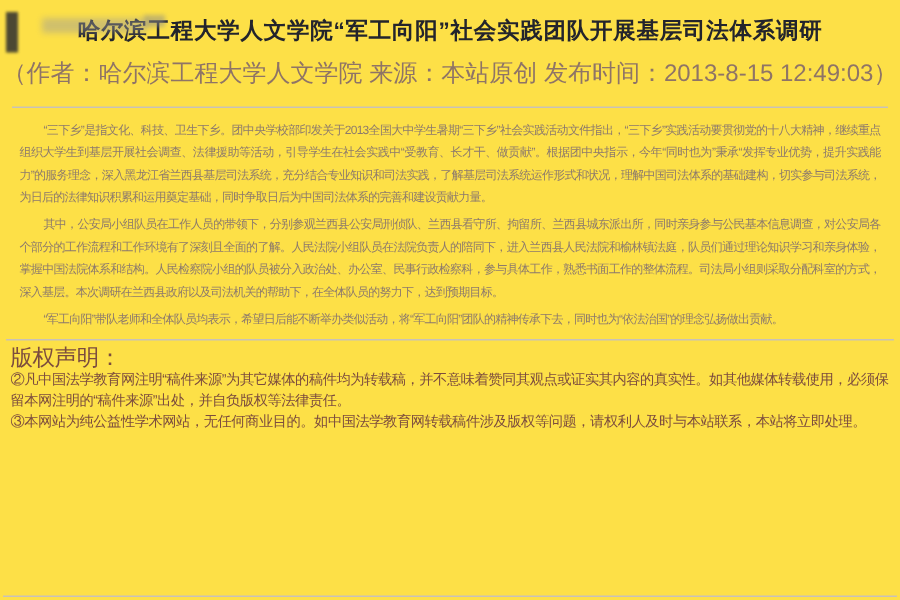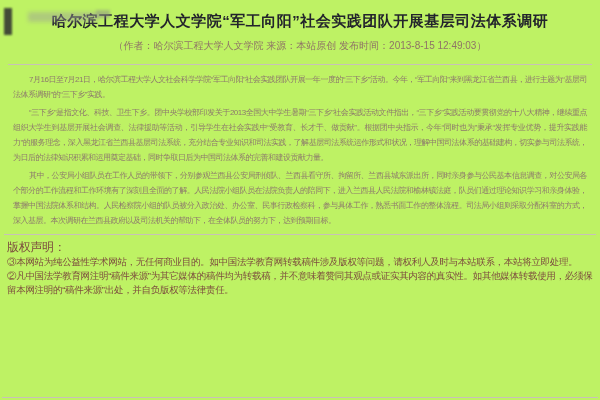--- a/index.html
+++ b/index.html
@@ -1,19 +1,19 @@
 <!DOCTYPE html>
 <html><head>
 <meta charset="utf-8">
 <style>
   html,body{margin:0;padding:0;background:#ffffff;}
   .page{
     position:relative;
     width:600px;height:400px;
-    background:#bef264;
+    background:#fde047;
     overflow:hidden;
     font-family:"Liberation Sans",sans-serif;
     box-sizing:border-box;
   }
   
   .artifact-strip{
     position:absolute;left:4px;top:8px;width:8px;height:27px;
     background:#2e2e30;filter:blur(1px);opacity:.85;
   }
   .artifact-smudge{
@@ -28,21 +28,21 @@
     margin:11px 28px 0 28px;
     text-align:center;
     font-size:15px;line-height:19px;
     font-weight:bold;
     color:#23242c;
     letter-spacing:.5px;
   }
   .byline{
     margin-top:9px;
     text-align:center;
-    font-size:10px;
+    font-size:16px;
     color:#8f7466;
     letter-spacing:0;
   }
   hr.rule{
     border:none;border-top:1px solid #c8c1b8;
     margin:11px 8px 7px 8px;height:0;
   }
   hr.rule.pre-copyright{margin:6px 4px 5px 4px;}
   hr.rule.bottom{position:absolute;left:0;right:0;bottom:2px;margin:0 2px;}
   .body{
@@ -54,47 +54,47 @@
     text-align:justify;
   }
   .body p{margin:0 0 3px 0;text-indent:2em;}
   .copyright{
     padding:0 7px;
     color:#7c4c3e;
     font-size:9.5px;
     letter-spacing:-0.3px;
     line-height:14px;
   }
-  .copyright .cp-heading{margin:0 0 1px 0;font-size:12px;}
+  .copyright .cp-heading{margin:0 0 1px 0;font-size:15px;}
   .copyright p{margin:0;}
 </style>
 </head>
 <body>
 
 <div class="page">
 
   <div class="artifact-strip"></div>
   <div class="artifact-smudge"></div>
   <div class="artifact-smudge2"></div>
 
   <h1 class="title">哈尔滨工程大学人文学院“军工向阳”社会实践团队开展基层司法体系调研</h1>
 
   <div class="byline">（作者：哈尔滨工程大学人文学院  来源：本站原创  发布时间：2013-8-15 12:49:03）</div>
 
   <hr class="rule">
 
   <div class="body">
-    <p>7月16日至7月21日，哈尔滨工程大学人文社会科学学院“军工向阳”社会实践团队开展一年一度的“三下乡”活动。今年，“军工向阳”来到黑龙江省兰西县，进行主题为“基层司法体系调研”的“三下乡”实践。</p>
     <p>“三下乡”是指文化、科技、卫生下乡。团中央学校部印发关于2013全国大中学生暑期“三下乡”社会实践活动文件指出，“三下乡”实践活动要贯彻党的十八大精神，继续重点组织大学生到基层开展社会调查、法律援助等活动，引导学生在社会实践中“受教育、长才干、做贡献”。根据团中央指示，今年“同时也为”秉承“发挥专业优势，提升实践能力”的服务理念，深入黑龙江省兰西县基层司法系统，充分结合专业知识和司法实践，了解基层司法系统运作形式和状况，理解中国司法体系的基础建构，切实参与司法系统，为日后的法律知识积累和运用奠定基础，同时争取日后为中国司法体系的完善和建设贡献力量。</p>
     <p>其中，公安局小组队员在工作人员的带领下，分别参观兰西县公安局刑侦队、兰西县看守所、拘留所、兰西县城东派出所，同时亲身参与公民基本信息调查，对公安局各个部分的工作流程和工作环境有了深刻且全面的了解。人民法院小组队员在法院负责人的陪同下，进入兰西县人民法院和榆林镇法庭，队员们通过理论知识学习和亲身体验，掌握中国法院体系和结构。人民检察院小组的队员被分入政治处、办公室、民事行政检察科，参与具体工作，熟悉书面工作的整体流程。司法局小组则采取分配科室的方式，深入基层。本次调研在兰西县政府以及司法机关的帮助下，在全体队员的努力下，达到预期目标。</p>
+    <p>“军工向阳”带队老师和全体队员均表示，希望日后能不断举办类似活动，将“军工向阳”团队的精神传承下去，同时也为“依法治国”的理念弘扬做出贡献。</p>
   </div>
 
   <hr class="rule pre-copyright">
 
   <div class="copyright">
     <div class="cp-heading">版权声明：</div>
+    <p>②凡中国法学教育网注明“稿件来源”为其它媒体的稿件均为转载稿，并不意味着赞同其观点或证实其内容的真实性。如其他媒体转载使用，必须保留本网注明的“稿件来源”出处，并自负版权等法律责任。</p>
     <p>③本网站为纯公益性学术网站，无任何商业目的。如中国法学教育网转载稿件涉及版权等问题，请权利人及时与本站联系，本站将立即处理。</p>
-    <p>②凡中国法学教育网注明“稿件来源”为其它媒体的稿件均为转载稿，并不意味着赞同其观点或证实其内容的真实性。如其他媒体转载使用，必须保留本网注明的“稿件来源”出处，并自负版权等法律责任。</p>
   </div>
 
   <hr class="rule bottom">
 
 </div>
 
 </body></html>

